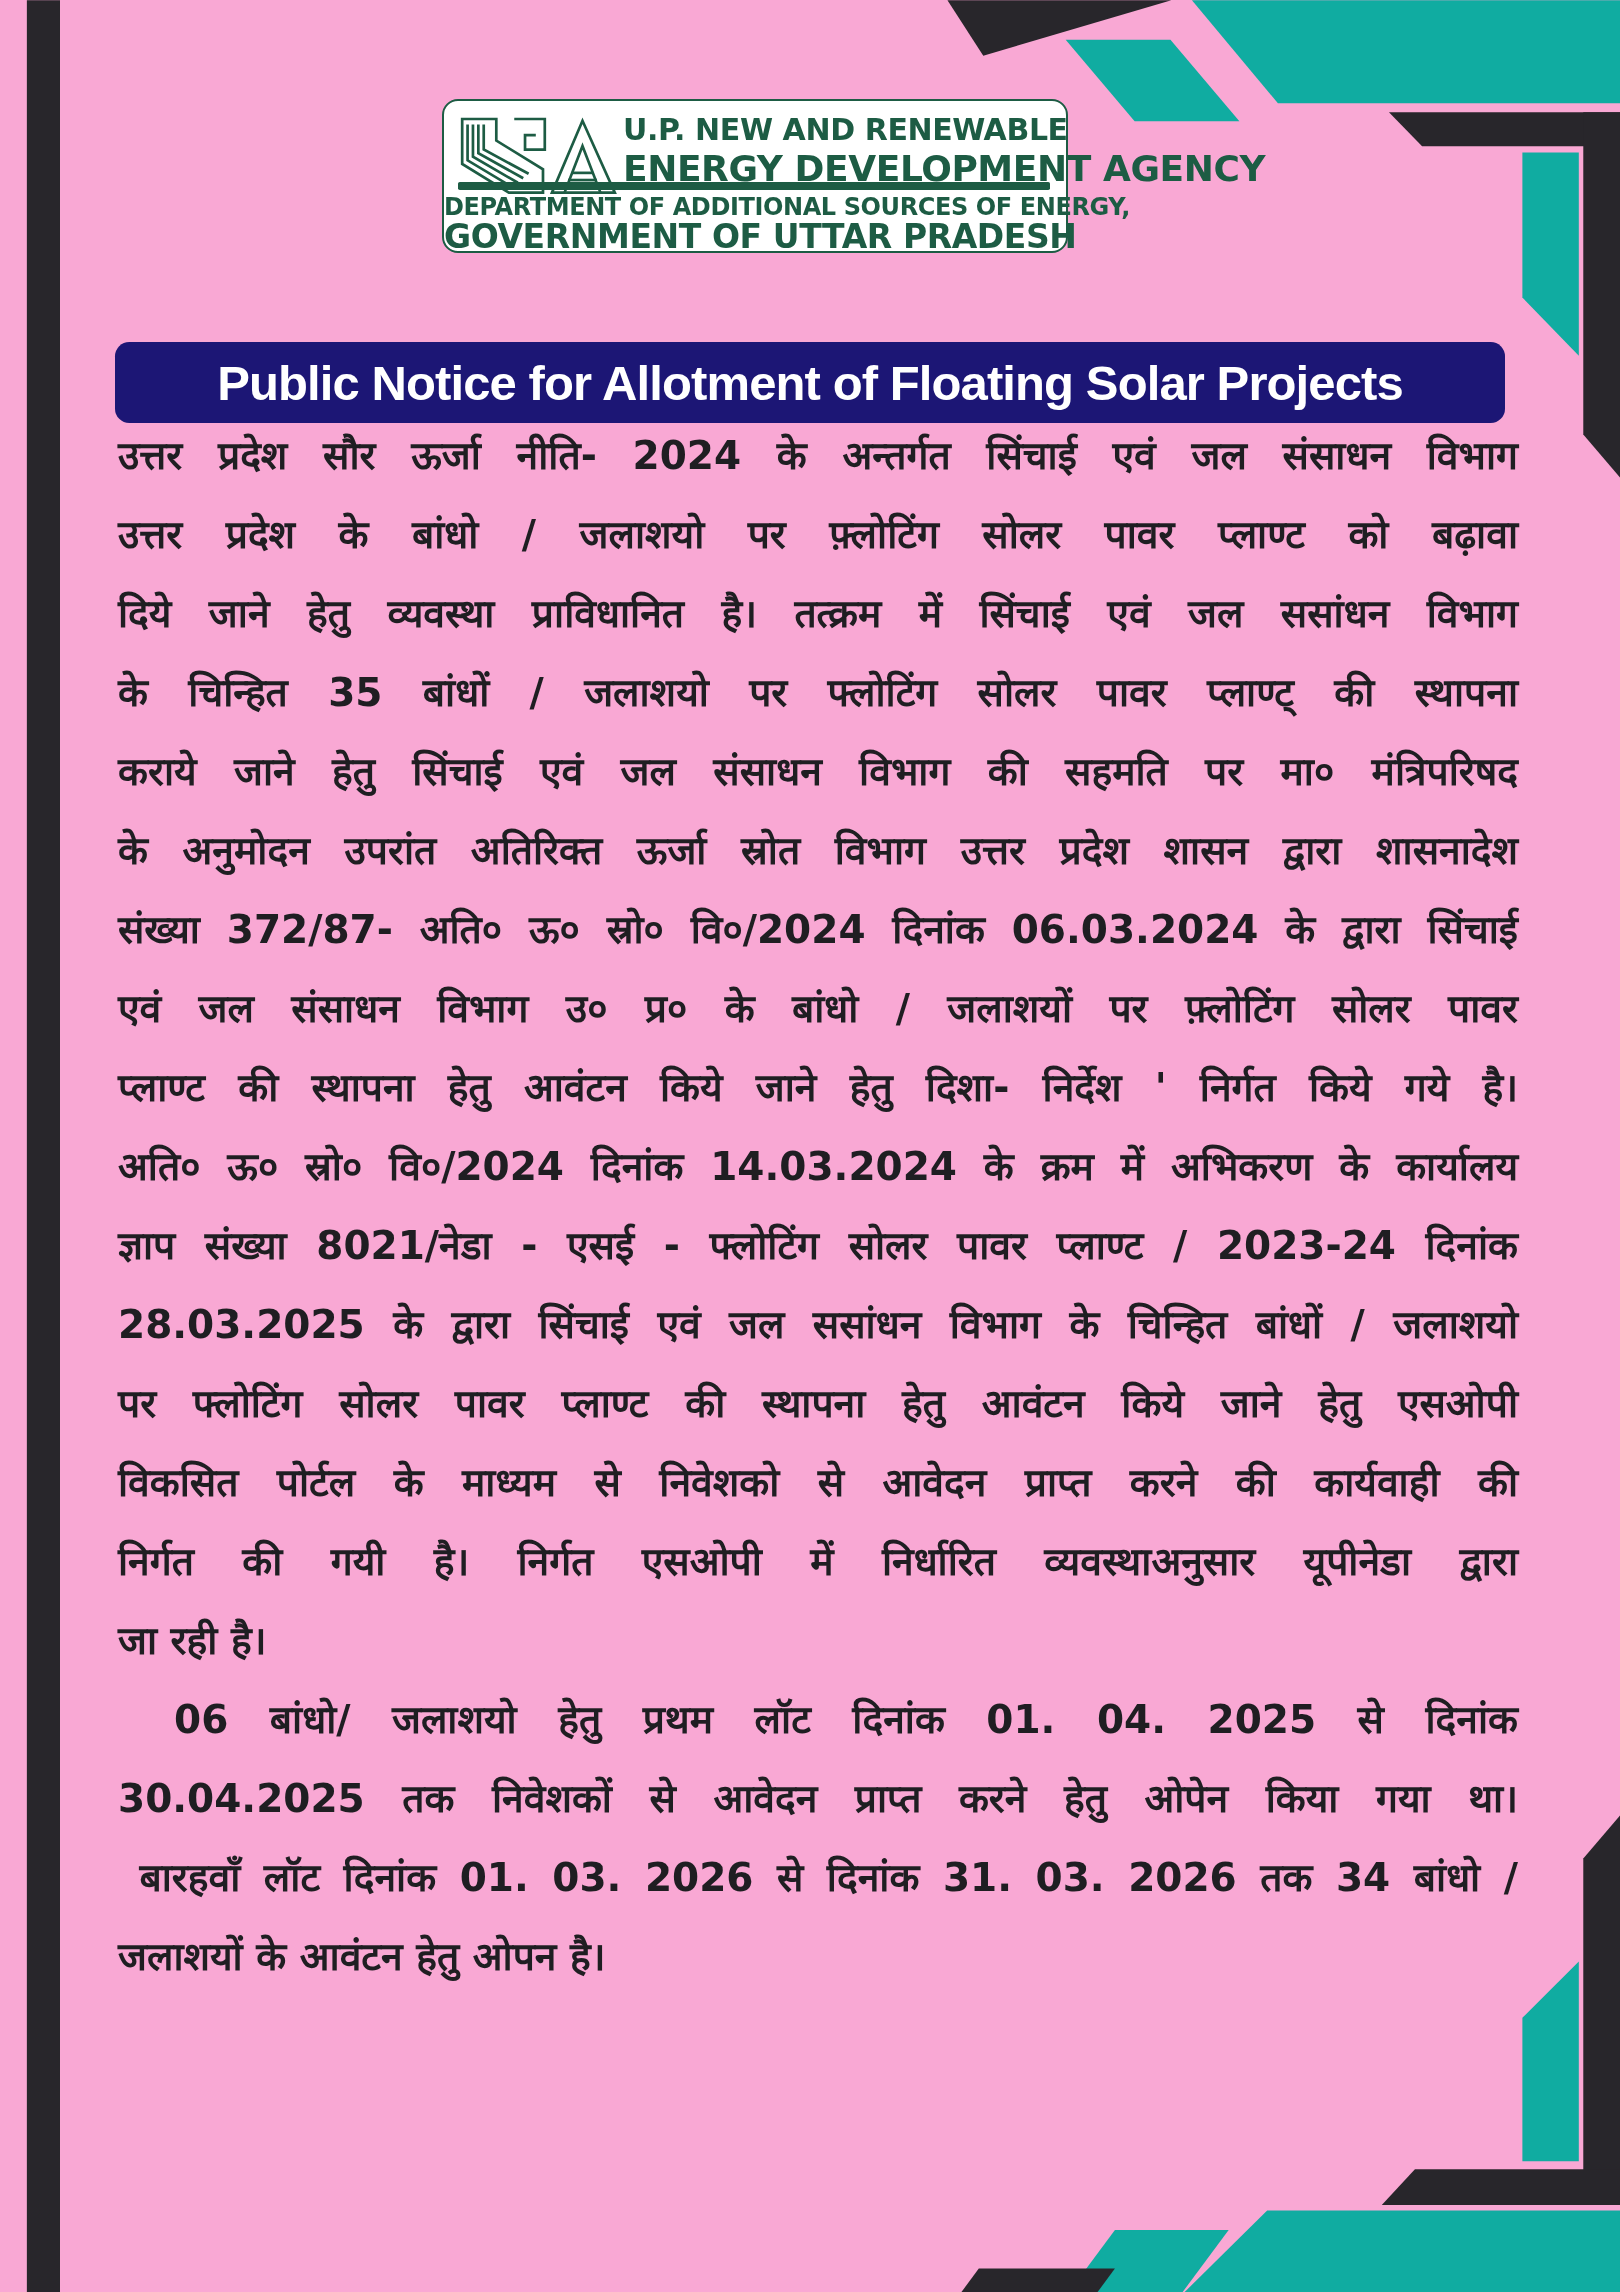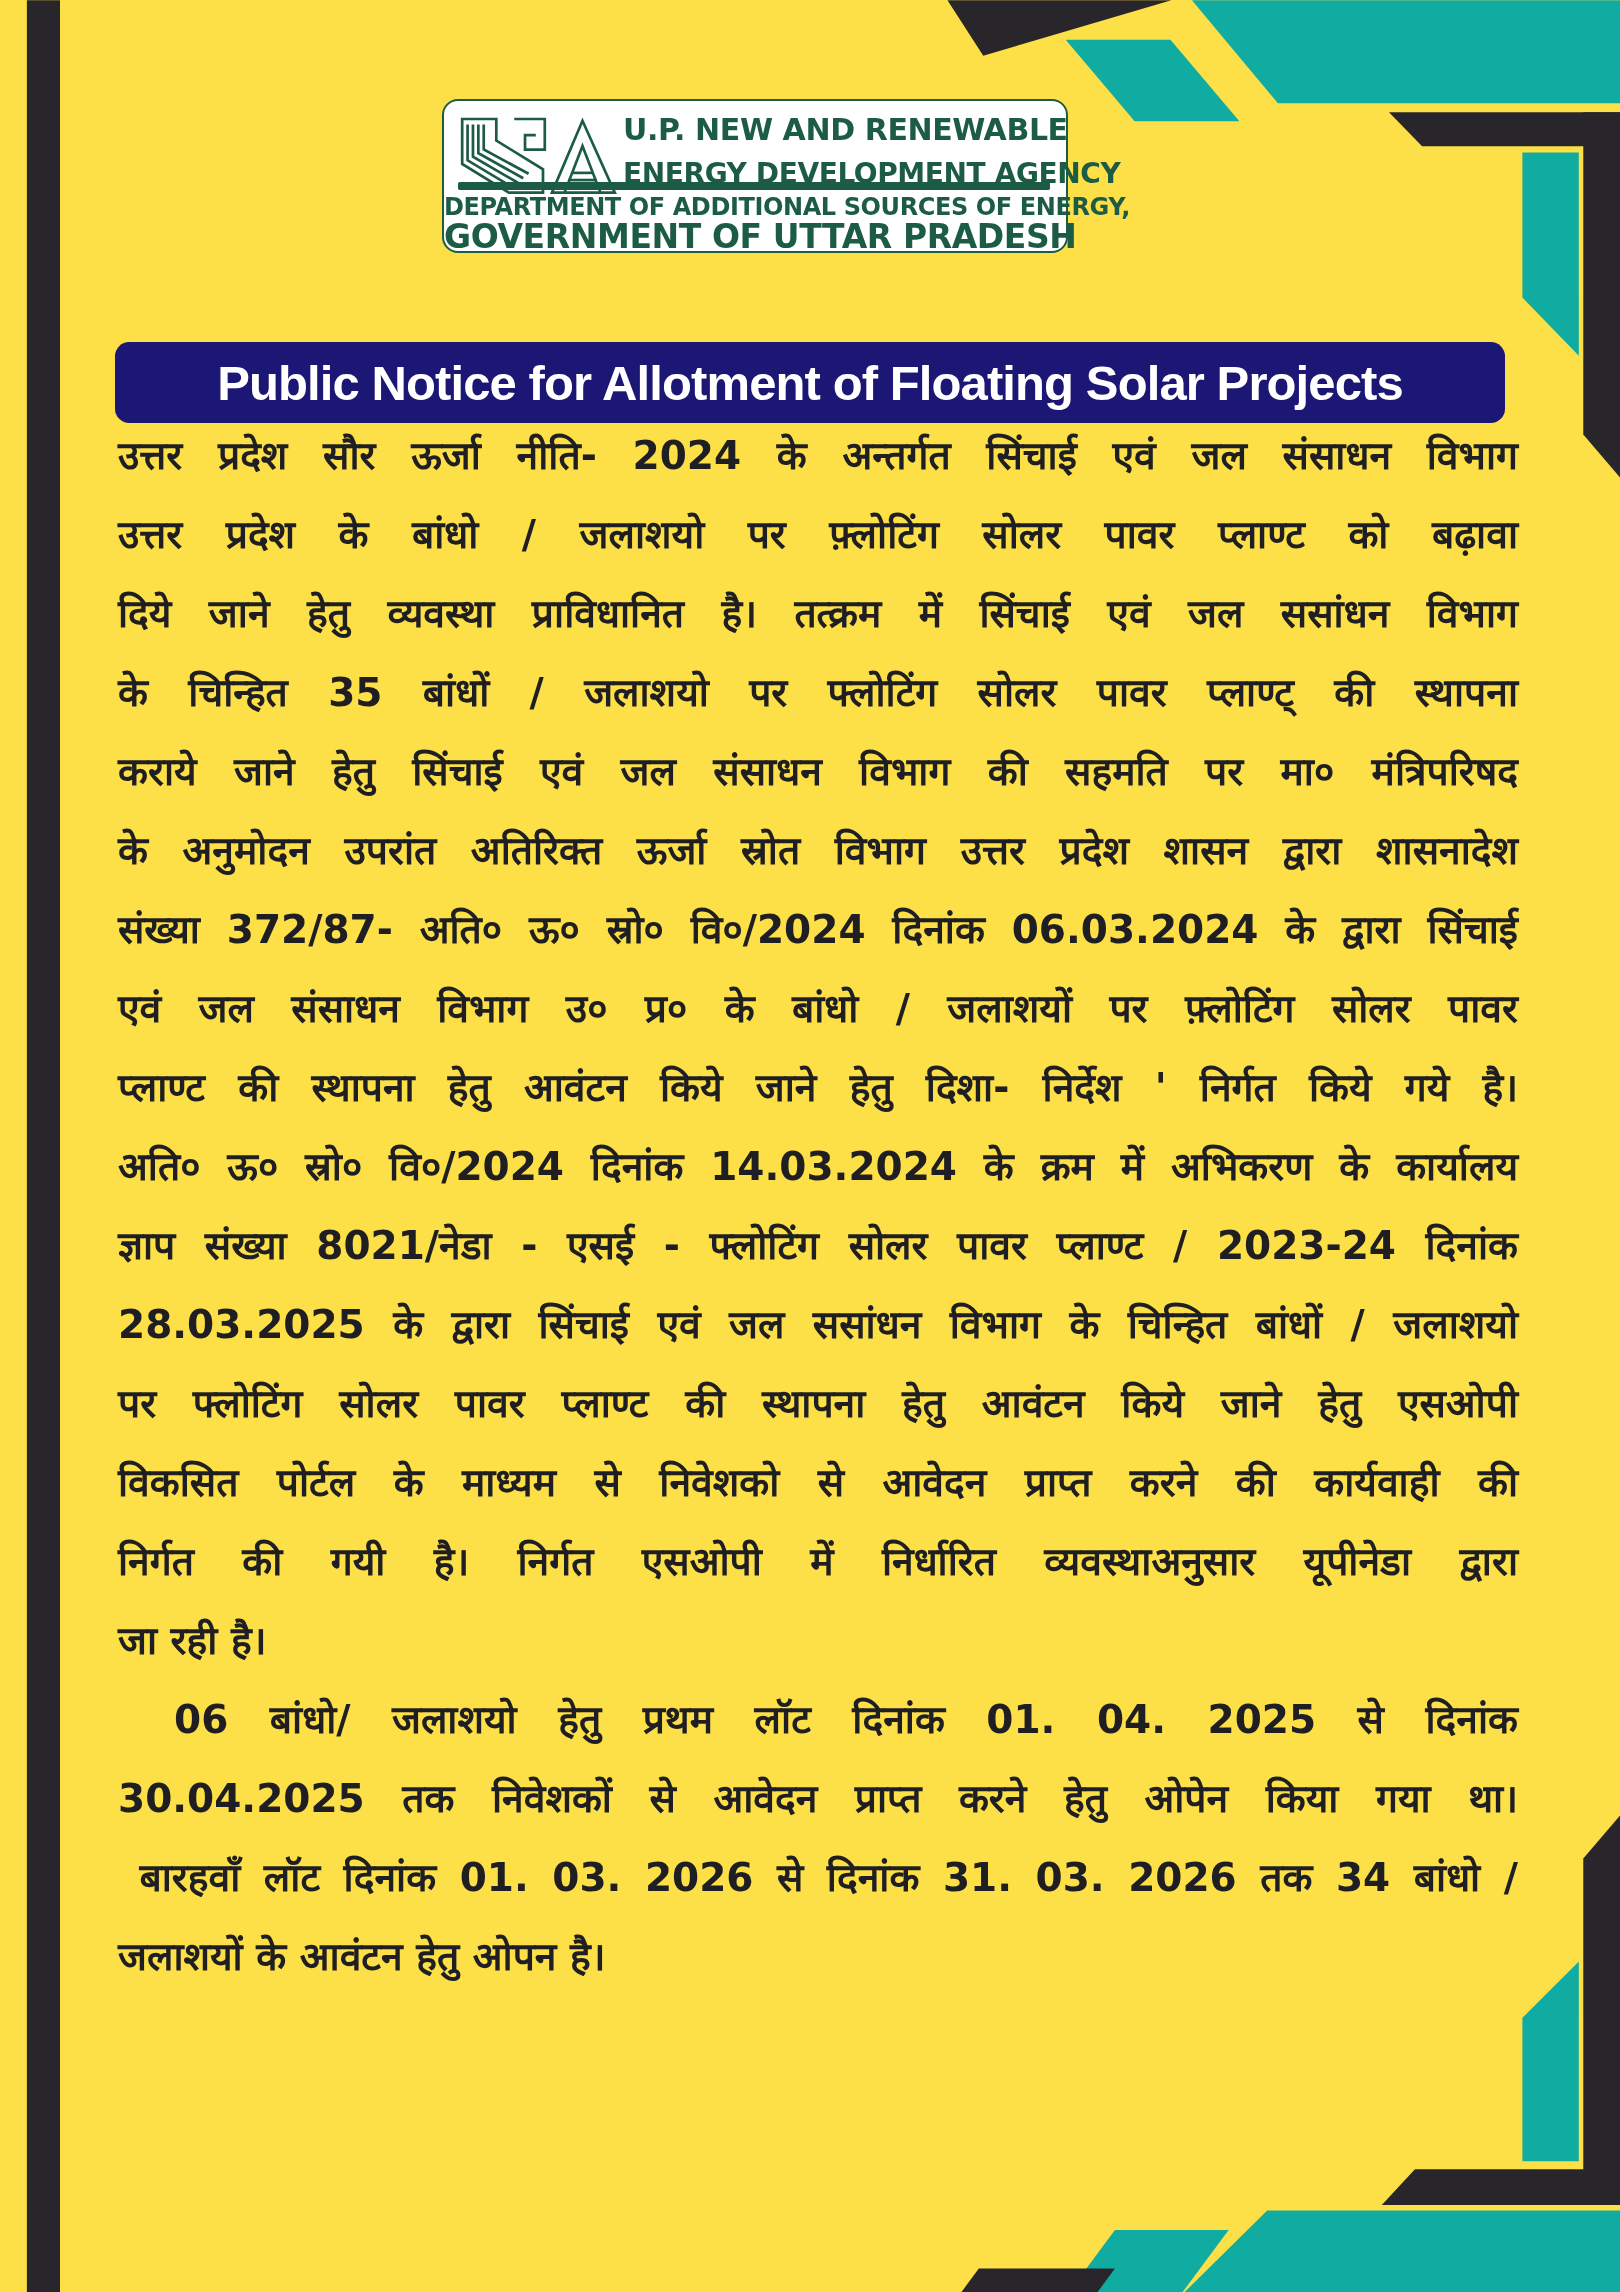--- a/index.html
+++ b/index.html
@@ -1,28 +1,28 @@
 <!DOCTYPE html>
 <html style="font-size:14.3px"><head>
 <meta charset="utf-8">
 <style>
   html,body{margin:0;padding:0;background:#e8e8e8;}
-  .page{position:relative;width:1620px;height:2293px;background:#fde047;overflow:hidden;
+  .page{position:relative;width:1620px;height:2293px;background:#f9a8d4;overflow:hidden;
         font-family:"DejaVu Sans","Liberation Sans",sans-serif;margin:0 auto;}
   .deco-svg{position:absolute;left:0;top:0;z-index:0;pointer-events:none;}
 
   
   .logo-box{position:absolute;left:442px;top:99px;width:626px;height:154px;
             border:2.7px solid #1d5c44;border-radius:16px;box-sizing:border-box;z-index:2;background:#fff;}
   .logo-mark{position:absolute;left:10.7px;top:9px;width:167px;height:106px;}
   .lg-stroke{stroke:#1d5c44;fill:none;stroke-width:3;stroke-linejoin:miter;}
   .logo-l1{position:absolute;left:179px;top:10.7px;width:428px;text-align:center;
            font-size:30px;font-weight:700;color:#1d5c44;letter-spacing:-0.4px;white-space:nowrap;}
-  .logo-l2{position:absolute;left:179px;top:56px;width:428px;text-align:center;
-           font-size:28px;font-weight:700;color:#1d5c44;letter-spacing:-0.4px;white-space:nowrap;}
+  .logo-l2{position:absolute;left:179px;top:47px;width:428px;text-align:center;
+           font-size:36px;font-weight:700;color:#1d5c44;letter-spacing:-0.4px;white-space:nowrap;}
   .logo-divider{position:absolute;left:14.3px;top:81px;width:592px;height:8px;background:#1d5c44;border-radius:1.8px;}
   .logo-l3{position:absolute;left:0;top:92px;width:621px;text-align:left;
            font-size:24px;font-weight:700;color:#1d5c44;letter-spacing:-0.4px;white-space:nowrap;}
   .logo-l4{position:absolute;left:0;top:116px;width:495px;text-align:center;
            font-size:33px;font-weight:700;color:#1d5c44;letter-spacing:-0.4px;white-space:nowrap;}
 
   
   .banner{position:absolute;left:115px;top:301px;width:1390px;height:81px;background:#1c1675;
           border-radius:14.3px;z-index:2;display:flex;align-items:center;justify-content:center;margin-top:41px;}
   .banner-text{color:#ffffff;font-size:49px;font-weight:700;letter-spacing:-0.9px;

